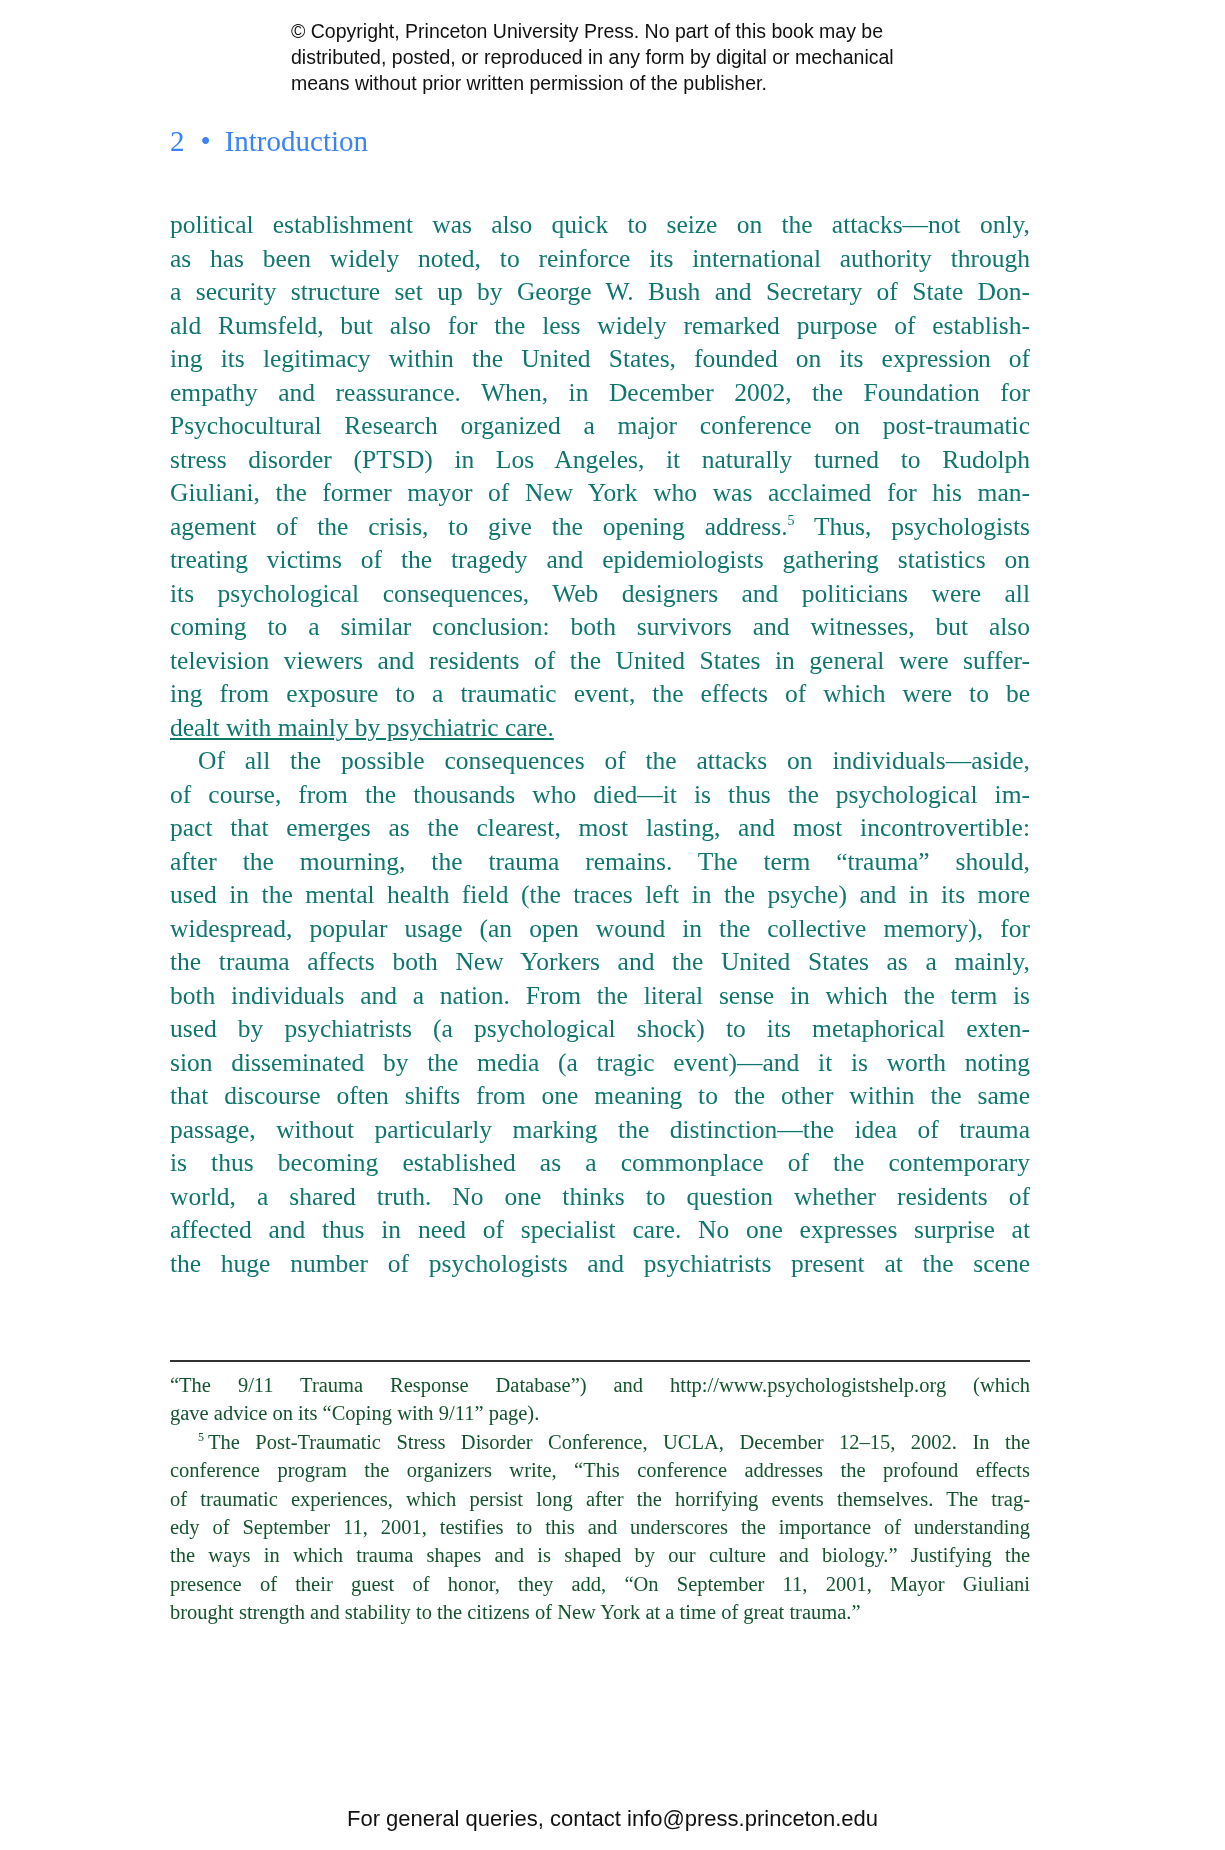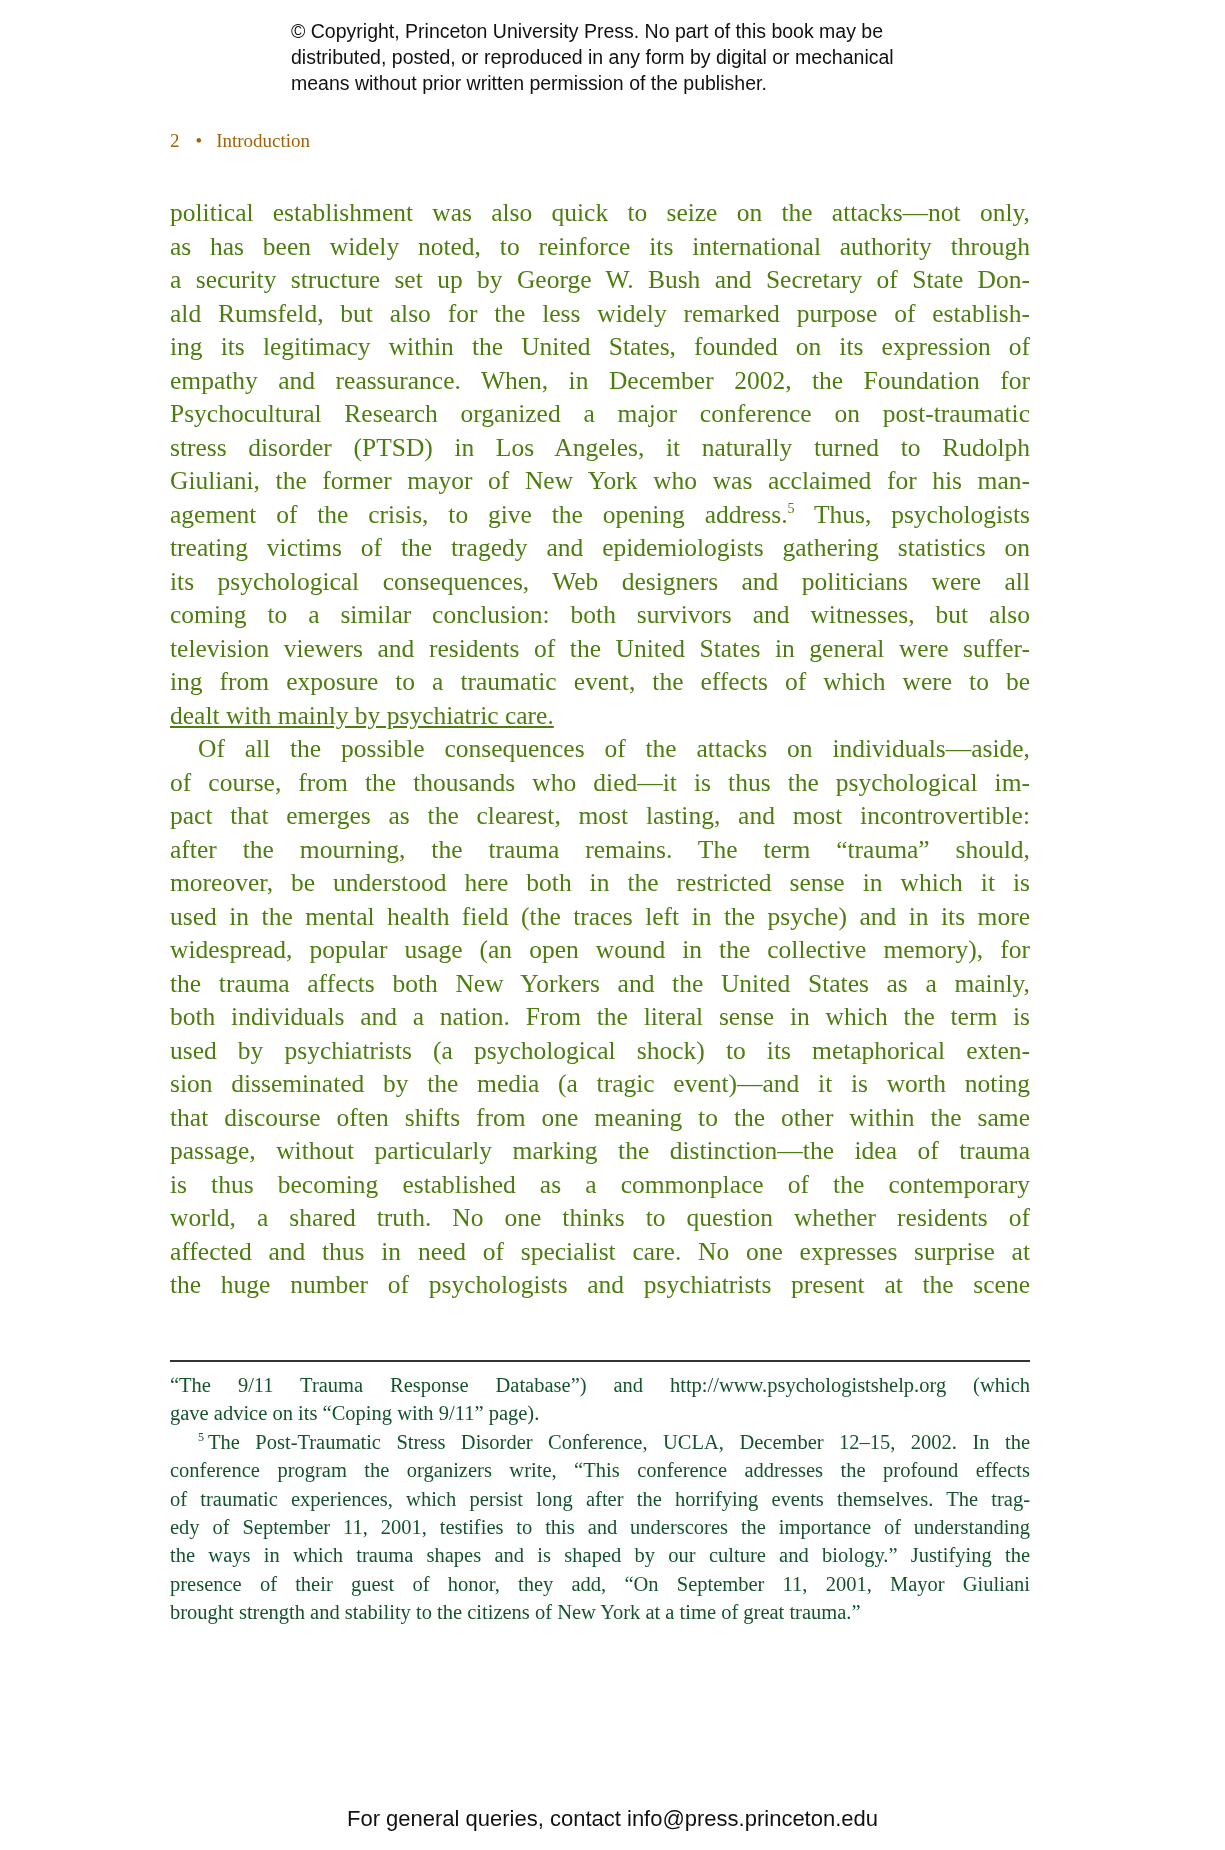--- a/index.html
+++ b/index.html
@@ -4,27 +4,27 @@
 <style>
   html, body { margin: 0; padding: 0; background: #ffffff; }
   body { width: 1225px; height: 1850px; position: relative; overflow: hidden; color: #1a1a1a; }
   .copyright {
     position: absolute; left: 275px; top: 18px; width: 700px;
     font-family: "Liberation Sans", sans-serif; font-size: 19.5px; line-height: 26px; color: #111; margin-left: 16px;
   }
   .copyright .cl { display: block; white-space: nowrap; }
   .running-head {
     position: absolute; left: 170px; top: 128px;
-    font-family: "Liberation Serif", serif; font-size: 19px; line-height: 26px; color: #a16207;
+    font-family: "Liberation Serif", serif; font-size: 29px; line-height: 26px; color: #3b82f6;
     white-space: nowrap;
   }
   .running-head .bullet { display: inline-block; margin: 0 14px 0 16px; }
   .body-text {
-    position: absolute; left: 170px; top: 196px; width: 860px;
-    font-family: "Liberation Serif", serif; font-size: 25.5px; line-height: 33.5px; color: #4d7c0f;
+    position: absolute; left: 170px; top: 208px; width: 860px;
+    font-family: "Liberation Serif", serif; font-size: 25.5px; line-height: 33.5px; color: #0f766e;
   }
   .line {
     display: block; height: 33.5px; white-space: nowrap;
     text-align: justify; text-align-last: justify; overflow: visible;
   }
   .line.last { text-align-last: left; text-decoration: underline; }
   .line.indent { padding-left: 28px; }
   sup.fn { font-size: 14px; vertical-align: 0; position: relative; top: -10px; }
   .rule {
     position: absolute; left: 170px; top: 1360px; width: 860px; height: 0;
@@ -76,21 +76,20 @@
     <span class="line">coming to a similar conclusion: both survivors and witnesses, but also</span>
     <span class="line">television viewers and residents of the United States in general were suffer-</span>
     <span class="line">ing from exposure to a traumatic event, the effects of which were to be</span>
     <span class="line last">dealt with mainly by psychiatric care.</span>
   </div>
   <div>
     <span class="line indent">Of all the possible consequences of the attacks on individuals—aside,</span>
     <span class="line">of course, from the thousands who died—it is thus the psychological im-</span>
     <span class="line">pact that emerges as the clearest, most lasting, and most incontrovertible:</span>
     <span class="line">after the mourning, the trauma remains. The term “trauma” should,</span>
-    <span class="line">moreover, be understood here both in the restricted sense in which it is</span>
     <span class="line">used in the mental health field (the traces left in the psyche) and in its more</span>
     <span class="line">widespread, popular usage (an open wound in the collective memory), for</span>
     <span class="line">the trauma affects both New Yorkers and the United States as a mainly,</span>
     <span class="line">both individuals and a nation. From the literal sense in which the term is</span>
     <span class="line">used by psychiatrists (a psychological shock) to its metaphorical exten-</span>
     <span class="line">sion disseminated by the media (a tragic event)—and it is worth noting</span>
     <span class="line">that discourse often shifts from one meaning to the other within the same</span>
     <span class="line">passage, without particularly marking the distinction—the idea of trauma</span>
     <span class="line">is thus becoming established as a commonplace of the contemporary</span>
     <span class="line">world, a shared truth. No one thinks to question whether residents of</span>

